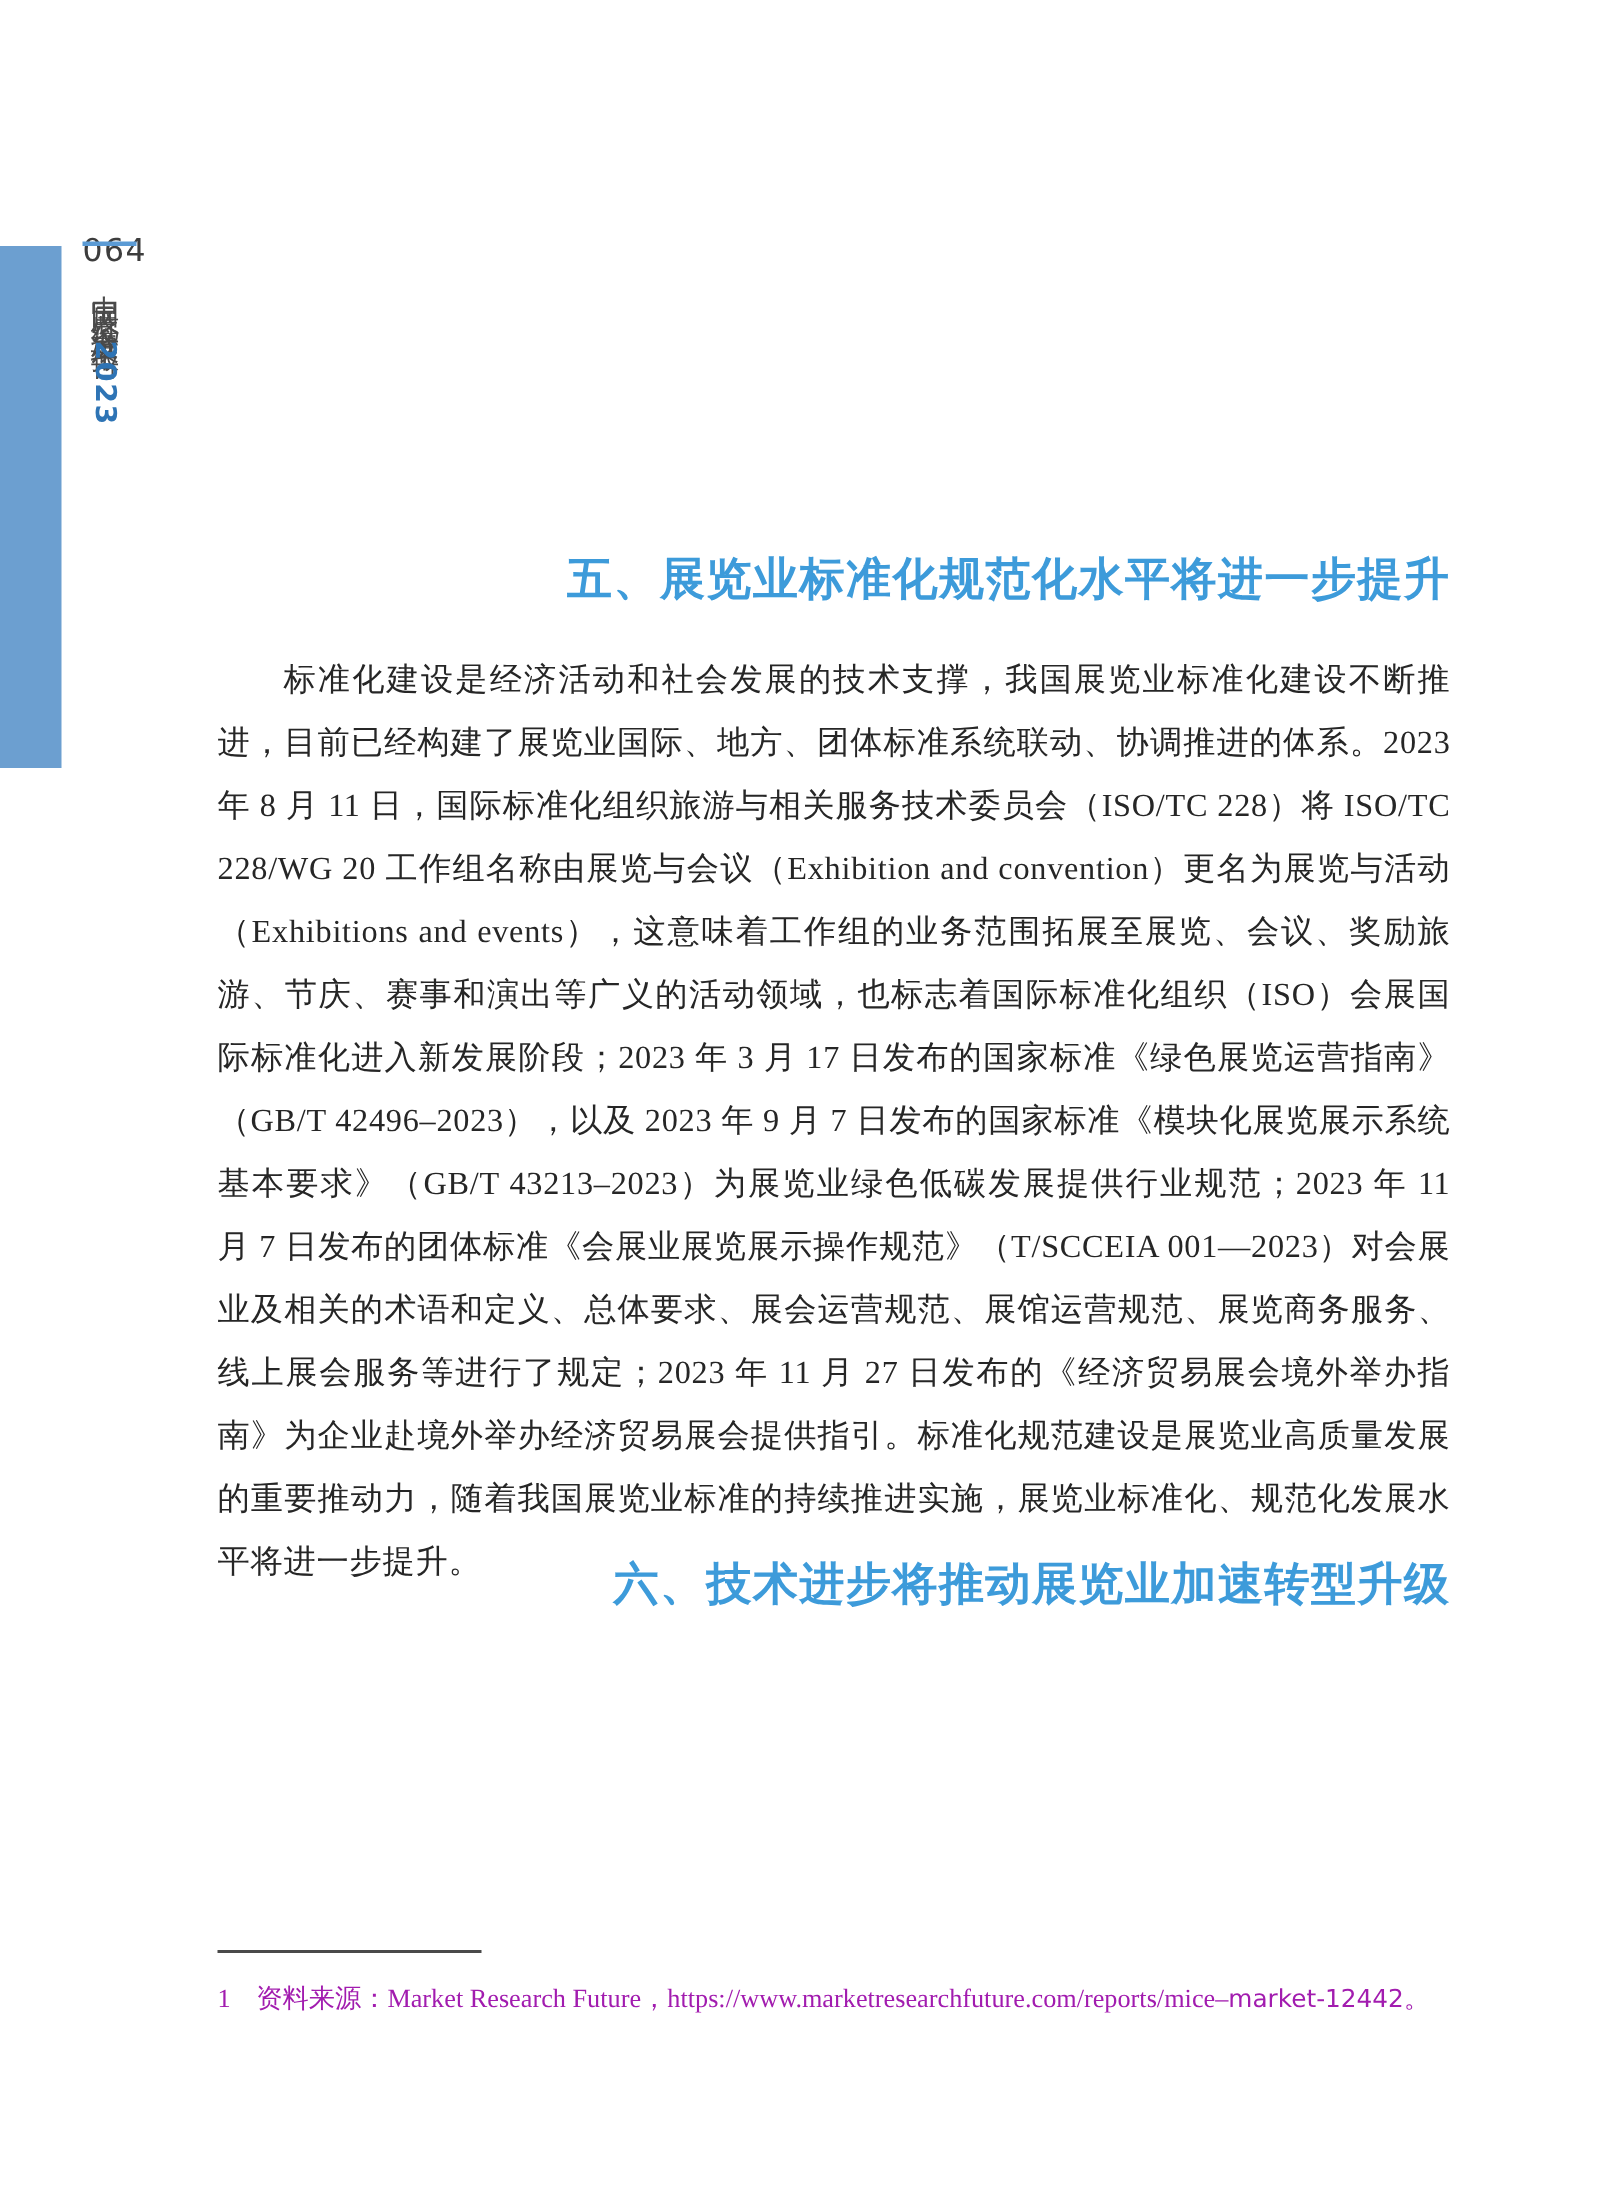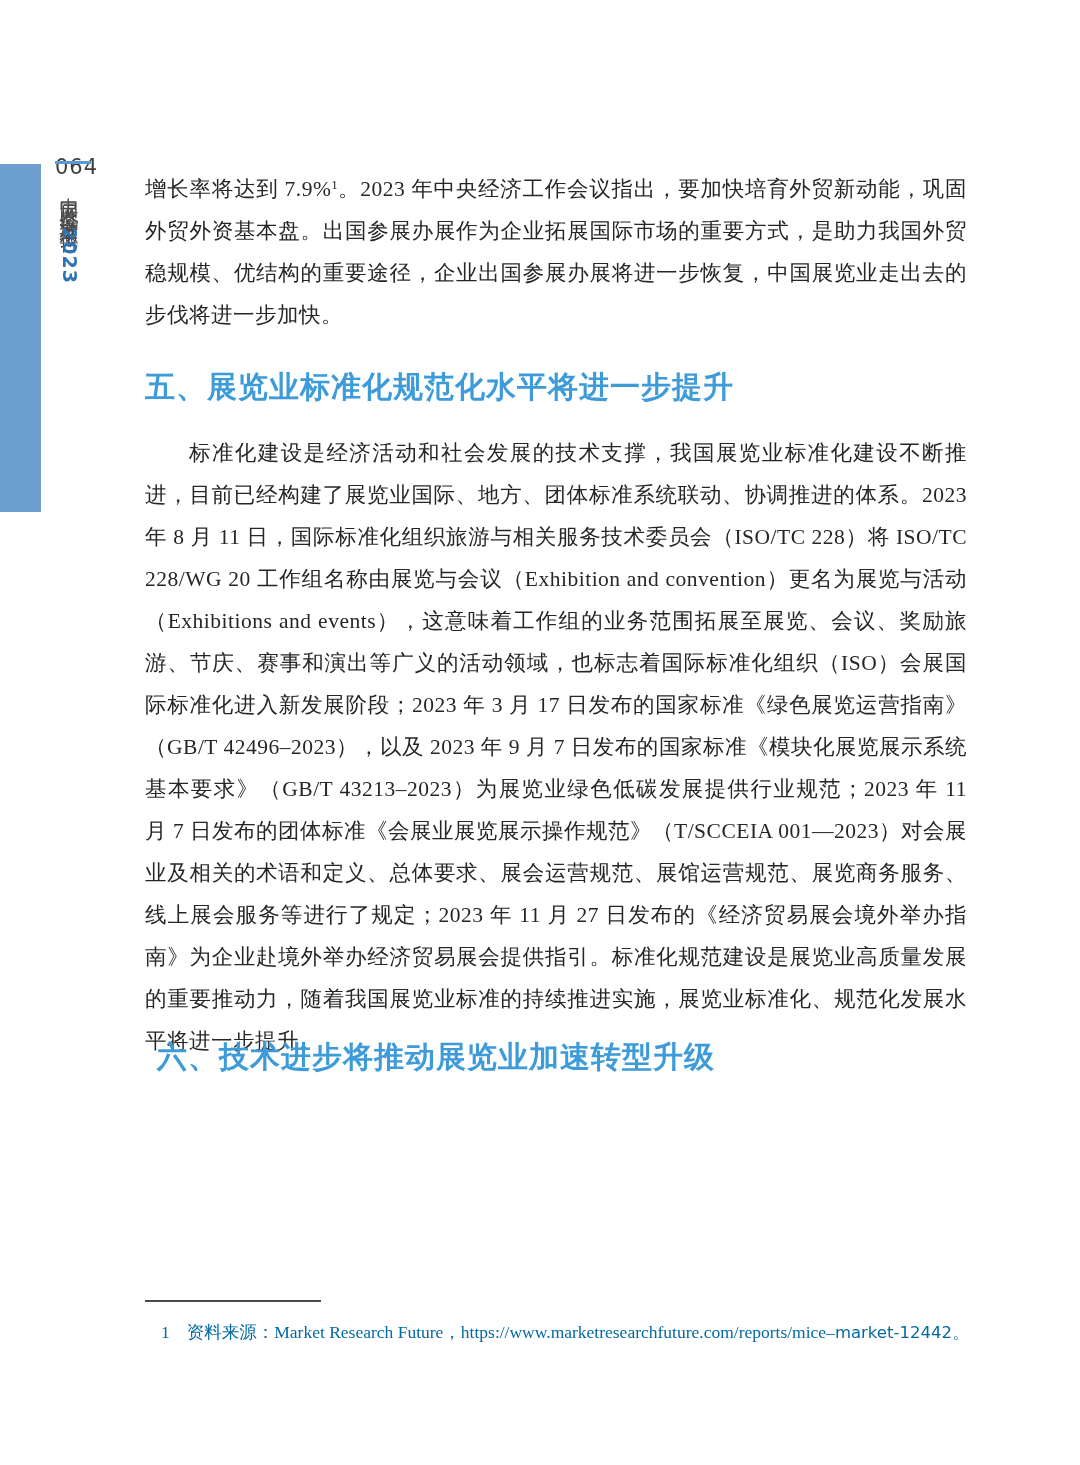--- a/index.html
+++ b/index.html
@@ -83,39 +83,40 @@
     position: absolute;
     left: 0;
     margin: 0;
     width: 822px;
     font-family: "DejaVu Sans", "Liberation Sans", sans-serif;
     font-weight: bold;
     font-size: 30px;
     line-height: 37px;
     letter-spacing: 1px;
     color: var(--heading-blue, #3d9bda);
+    text-align: right;
   }
   #heading5 { top: 368px; }
-  #heading6 { top: 1038px; margin-left: 12px; }
+  #heading6 { top: 1038px; }
 
   
   .footnote-rule {
     position: absolute;
     left: 0; top: 1300px;
     width: 176px; height: 2px;
     background: #4a4a4a;
   }
   .footnote {
     position: absolute;
-    left: 16px; top: 1320px;
+    left: 0; top: 1320px;
     width: 822px;
     margin: 0;
     font-size: 17.5px;
     line-height: 25px;
-    color: #0369a1;
+    color: #a21caf;
     white-space: nowrap;
   }
   .footnote .marker { display: inline-block; margin-right: 17px; }
   .footnote .url-sans {
     font-family: "DejaVu Sans", "Liberation Sans", sans-serif;
     font-size: 16.5px;
   }
 </style>
 </head>
 <body>
@@ -124,21 +125,20 @@
 
   <div class="page-number">064</div>
   <div class="pagenum-rule"></div>
   <div class="side-bar"></div>
   <div class="side-title">
     <span>中国展览经济发展报告</span><span class="year">2023</span>
   </div>
 
   <div class="main">
 
-    <p class="body-para" id="para1"><span>增长率将达到 7.9%</span><span class="sup">1</span><span>。2023 年中央经济工作会议指出，要加快培育外贸新动能，巩固外贸外资基本盘。出国参展办展作为企业拓展国际市场的重要方式，是助力我国外贸稳规模、优结构的重要途径，企业出国参展办展将进一步恢复，中国展览业走出去的步伐将进一步加快。</span></p>
 
     <h2 class="heading" id="heading5">五、展览业标准化规范化水平将进一步提升</h2>
 
     <p class="body-para" id="para2">标准化建设是经济活动和社会发展的技术支撑，我国展览业标准化建设不断推进，目前已经构建了展览业国际、地方、团体标准系统联动、协调推进的体系。2023 年 8 月 11 日，国际标准化组织旅游与相关服务技术委员会（ISO/TC 228）将 ISO/TC 228/WG 20 工作组名称由展览与会议（Exhibition and convention）更名为展览与活动（Exhibitions and events），这意味着工作组的业务范围拓展至展览、会议、奖励旅游、节庆、赛事和演出等广义的活动领域，也标志着国际标准化组织（ISO）会展国际标准化进入新发展阶段；2023 年 3 月 17 日发布的国家标准《绿色展览运营指南》（GB/T 42496–2023），以及 2023 年 9 月 7 日发布的国家标准《模块化展览展示系统基本要求》（GB/T 43213–2023）为展览业绿色低碳发展提供行业规范；2023 年 11 月 7 日发布的团体标准《会展业展览展示操作规范》（T/SCCEIA 001—2023）对会展业及相关的术语和定义、总体要求、展会运营规范、展馆运营规范、展览商务服务、线上展会服务等进行了规定；2023 年 11 月 27 日发布的《经济贸易展会境外举办指南》为企业赴境外举办经济贸易展会提供指引。标准化规范建设是展览业高质量发展的重要推动力，随着我国展览业标准的持续推进实施，展览业标准化、规范化发展水平将进一步提升。</p>
 
     <h2 class="heading" id="heading6">六、技术进步将推动展览业加速转型升级</h2>
 
 
     <div class="footnote-rule"></div>
     <p class="footnote"><span class="marker">1</span><span>资料来源：Market Research Future，</span><span>https://www.marketresearchfuture.com/reports/mice–</span><span class="url-sans">market-12442</span><span>。</span></p>

